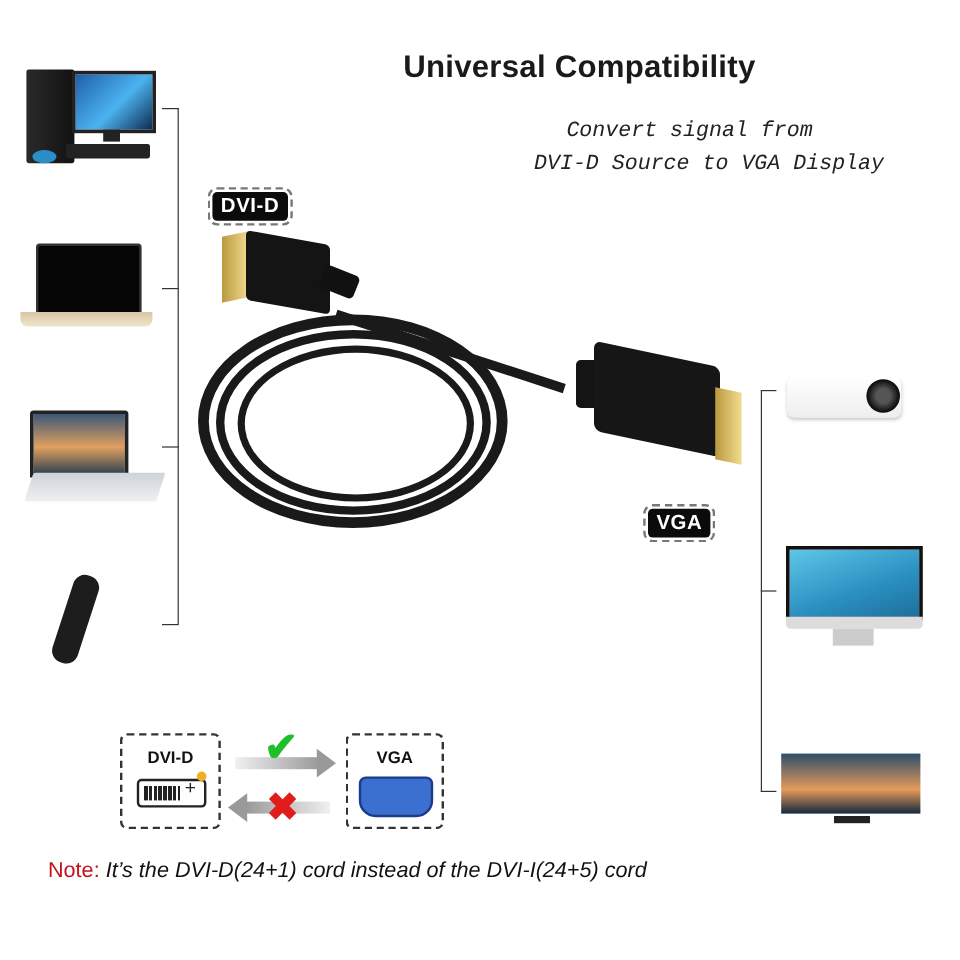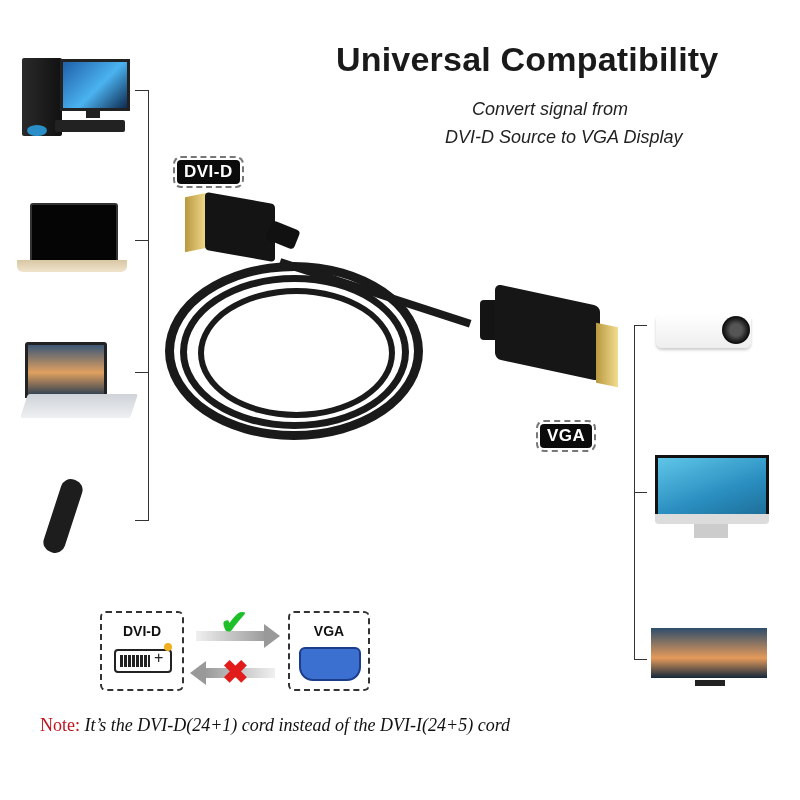--- a/index.html
+++ b/index.html
@@ -1,19 +1,19 @@
 <!DOCTYPE html>
 <html><head>
 <meta charset="utf-8">
 <style>
   html,body{margin:0;padding:0;background:#fff;}
   body{width:800px;height:800px;position:relative;overflow:hidden;font-family:"Liberation Sans",sans-serif;color:#111;}
   .abs{position:absolute;}
-  .title{left:336px;top:40px;font-size:34px;font-weight:bold;color:#1a1a1a;letter-spacing:0.2px;white-space:nowrap;}
-  .sub{font-style:italic;font-size:18px;color:#222;white-space:nowrap;text-align:right;}
+  .title{left:336px;top:40px;font-size:26px;font-weight:bold;color:#1a1a1a;letter-spacing:0.2px;white-space:nowrap;}
+  .sub{font-style:italic;font-size:18px;color:#222;white-space:nowrap;text-align:right;font-family:Liberation Mono, monospace;}
   .sub1{left:472px;top:99px;}
   .sub2{left:445px;top:127px;}
   .tag{background:#0b0b0b;color:#fff;font-weight:bold;font-size:17px;padding:2px 7px;border-radius:4px;outline:2px dashed #777;outline-offset:2px;letter-spacing:0.5px;}
   .tag-dvi{left:177px;top:160px;}
   .tag-vga{left:540px;top:424px;}
   .lb{left:148px;top:90px;width:0;height:430px;border-left:1.5px solid #333;}
   .tick{height:0;border-top:1.5px solid #333;}
   .rb{left:634px;top:325px;width:0;height:335px;border-left:1.5px solid #333;}
   .pc-tower{left:22px;top:58px;width:40px;height:78px;background:linear-gradient(90deg,#2a2a2a,#111);border-radius:2px;}
   .pc-mon{left:60px;top:59px;width:64px;height:46px;background:linear-gradient(135deg,#1f5fa8,#4bb3f0 55%,#0d2a50);border:3px solid #222;}
@@ -43,21 +43,21 @@
   .dvi-pins{left:4px;top:4px;width:30px;height:12px;background:repeating-linear-gradient(90deg,#222 0 3px,#fff 3px 4px);}
   .plus{left:38px;top:-2px;font-size:16px;color:#222;}
   .vga-port{left:9px;top:34px;width:58px;height:30px;background:#3b6fd0;border:2px solid #1a3c8a;border-radius:6px 6px 14px 14px;}
   .arrow{height:10px;background:linear-gradient(90deg,#f0f0f0,#9a9a9a);}
   .arr1{left:196px;top:631px;width:70px;}
   .arr1h{left:264px;top:624px;width:0;height:0;border-top:12px solid transparent;border-bottom:12px solid transparent;border-left:16px solid #999;}
   .arr2{left:205px;top:668px;width:70px;background:linear-gradient(90deg,#9a9a9a,#f0f0f0);}
   .arr2h{left:190px;top:661px;width:0;height:0;border-top:12px solid transparent;border-bottom:12px solid transparent;border-right:16px solid #999;}
   .check{left:220px;top:602px;font-size:34px;color:#1fbf2a;font-weight:bold;}
   .cross{left:222px;top:653px;font-size:32px;color:#e21b1b;font-weight:bold;}
-  .note{left:40px;top:715px;font-size:18px;white-space:nowrap;font-family:Liberation Serif, serif;}
+  .note{left:40px;top:715px;font-size:18px;white-space:nowrap;}
   .note-label{color:#c0131b;}
   .note-text{font-style:italic;color:#111;}
 </style>
 </head>
 <body>
 
 <div class="abs title">Universal Compatibility</div>
 <div class="abs sub sub1">Convert signal from</div>
 <div class="abs sub sub2">DVI-D Source to VGA Display</div>
 

